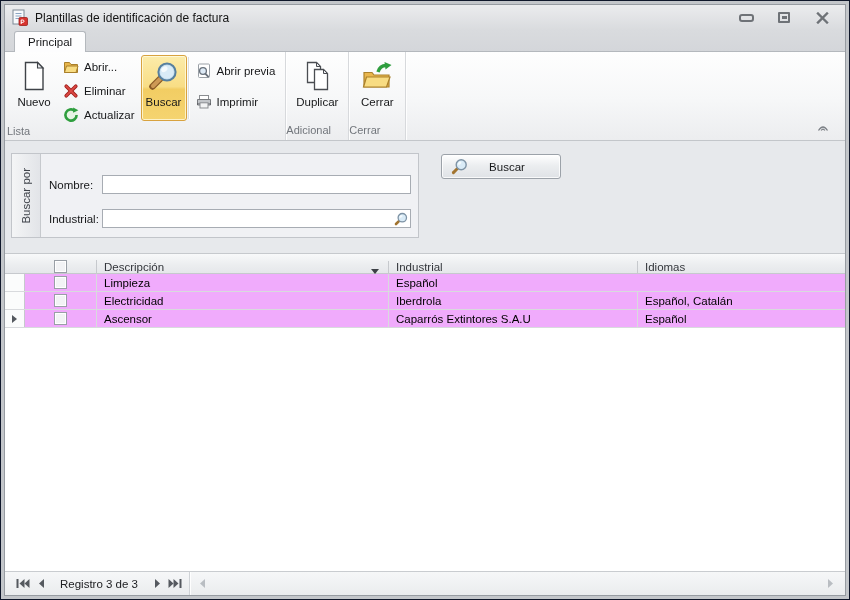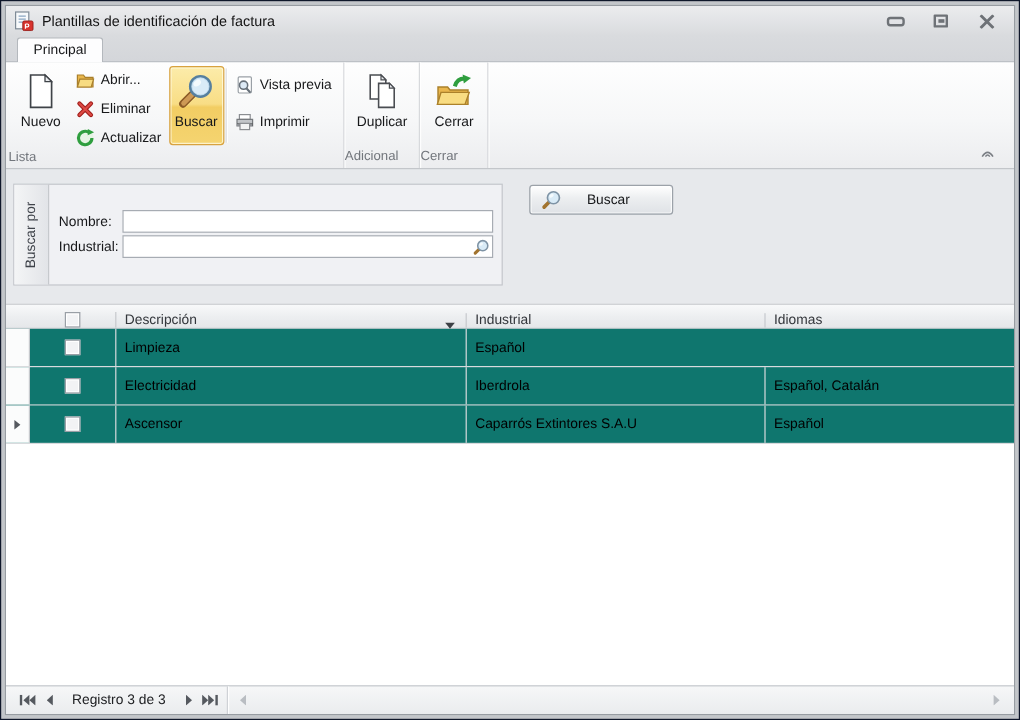--- a/index.html
+++ b/index.html
@@ -41,37 +41,37 @@
 
   .icon16 { width:16px; height:16px; flex:none; }
   .icon32 { width:32px; height:32px; flex:none; }
 
   
   .content { flex:1; display:flex; flex-direction:column; background:#e7e9ec; min-height:0; }
   .search-zone { height:112px; flex:none; position:relative; }
   .search-panel { position:absolute; left:6px; top:12px; width:408px; height:85px; border:1px solid #c2c5ca; background:#f0f1f4; display:flex; }
   .panel-strip { width:29px; flex:none; background:linear-gradient(to right,#f4f5f6,#e2e4e8); border-right:1px solid #c6c9cd; display:flex; align-items:center; justify-content:center; }
   .panel-strip span { writing-mode:vertical-rl; transform:rotate(180deg); color:#3f434a; font-size:11.5px; }
-  .panel-fields { flex:1; padding:21px 7px 0 8px; display:flex; flex-direction:column; gap:2px; }
+  .panel-fields { flex:1; padding:21px 7px 0 8px; display:flex; flex-direction:column; gap:15px; }
   .field-row { display:flex; align-items:center; height:19px; }
   .field-row label { width:53px; flex:none; color:#17181a; }
   .tbwrap { flex:1; position:relative; height:19px; }
   .tb { width:100%; height:19px; border:1px solid #a7acb3; background:#fff; padding:0 4px; font:inherit; outline:none; }
   .tb.with-btn { padding-right:20px; }
   .tb-mag { position:absolute; right:2px; top:2px; width:16px; height:15px; display:flex; align-items:center; justify-content:center; cursor:default; }
 
   .buscar-btn { position:absolute; left:436px; top:13px; width:120px; height:25px; border:1px solid #9ca2a9; border-radius:3px; background:linear-gradient(#ffffff,#eceef0 45%,#dfe2e6); display:flex; align-items:center; cursor:default; box-shadow:inset 0 0 0 1px rgba(255,255,255,.8); }
   .buscar-btn .bicon { margin-left:9px; }
   .buscar-btn .btext { flex:1; text-align:center; margin-right:14px; color:#17181a; }
 
   
   .grid { flex:1; background:#fff; display:flex; flex-direction:column; min-height:0; }
   .grid-header { height:21px; flex:none; display:flex; background:linear-gradient(#f8f9fa,#eceef0 55%,#e5e7ea); border-top:1px solid #c6c9cd; border-bottom:1px solid #c6c9cd; color:#33363b;align-items:flex-end; }
   .hcell { display:flex; align-items:center; padding-left:7px; border-right:1px solid #c6c9cd; position:relative; }
-  .grid-row { height:32px; flex:none; display:flex; border-bottom:1px solid #d8dadd; background:#0f766e; }
+  .grid-row { height:18px; flex:none; display:flex; border-bottom:1px solid #d8dadd; background:#f0abfc; }
   .cell { display:flex; align-items:center; padding-left:7px; border-right:1px solid #d8dadd; overflow:hidden; white-space:nowrap; color:#000; }
   .c-ind { width:20px; flex:none; padding-left:0; justify-content:center; background:#f7f8f9; border-right:1px solid #c6c9cd; }
   .grid-row .c-ind { background:#fbfcfc; }
   .c-chk { width:72px; flex:none; padding-left:0; justify-content:center; }
   .c-desc { width:292px; flex:none; }
   .c-ind2 { width:249px; flex:none; }
   .c-idi { flex:1; border-right:none; }
   .checkbox { width:13px; height:13px; border:1px solid #999fa6; background:#f2f3f5; box-shadow:inset 0 0 0 1px #fff; }
   .sort-arrow { position:absolute; right:9px; top:8px; width:0; height:0; border-left:4px solid transparent; border-right:4px solid transparent; border-top:5px solid #3c4045; }
   .row-focus-arrow { width:0; height:0; border-top:4px solid transparent; border-bottom:4px solid transparent; border-left:5px solid #55595f; }
@@ -171,21 +171,21 @@
 
         <div class="mini-sep"></div>
 
         <div class="smallstack" style="gap:12px; margin-top:6px;">
           <div class="smallbtn">
             <svg class="icon16" viewBox="0 0 16 16">
               <rect x="2.5" y="1" width="11" height="13.5" fill="#fff" stroke="#9aa0a6" stroke-width="1" rx="1"></rect>
               <circle cx="7" cy="8" r="3.4" fill="#ddeaf6" stroke="#67707a" stroke-width="1.3"></circle>
               <line x1="9.5" y1="10.8" x2="12.2" y2="13.6" stroke="#67707a" stroke-width="1.8" stroke-linecap="round"></line>
             </svg>
-            <span>Vista previa</span>
+            <span>Abrir previa</span>
           </div>
           <div class="smallbtn">
             <svg class="icon16" viewBox="0 0 16 16">
               <rect x="3.5" y="1.5" width="9" height="4" fill="#fff" stroke="#8a8d91" stroke-width="1"></rect>
               <path d="M1.5 5.5 h13 v5.5 h-13z" fill="#c2c5c9" stroke="#76797d" stroke-width="1"></path>
               <path d="M1.5 9 h13 v2 h-13z" fill="#8e9núm196"></path>
               <path d="M1.5 9 h13 v2 h-13z" fill="#8e9196"></path>
               <rect x="4" y="8.8" width="8" height="5.2" fill="#f2f3f4" stroke="#8a8d91" stroke-width="1"></rect>
             </svg>
             <span>Imprimir</span>

